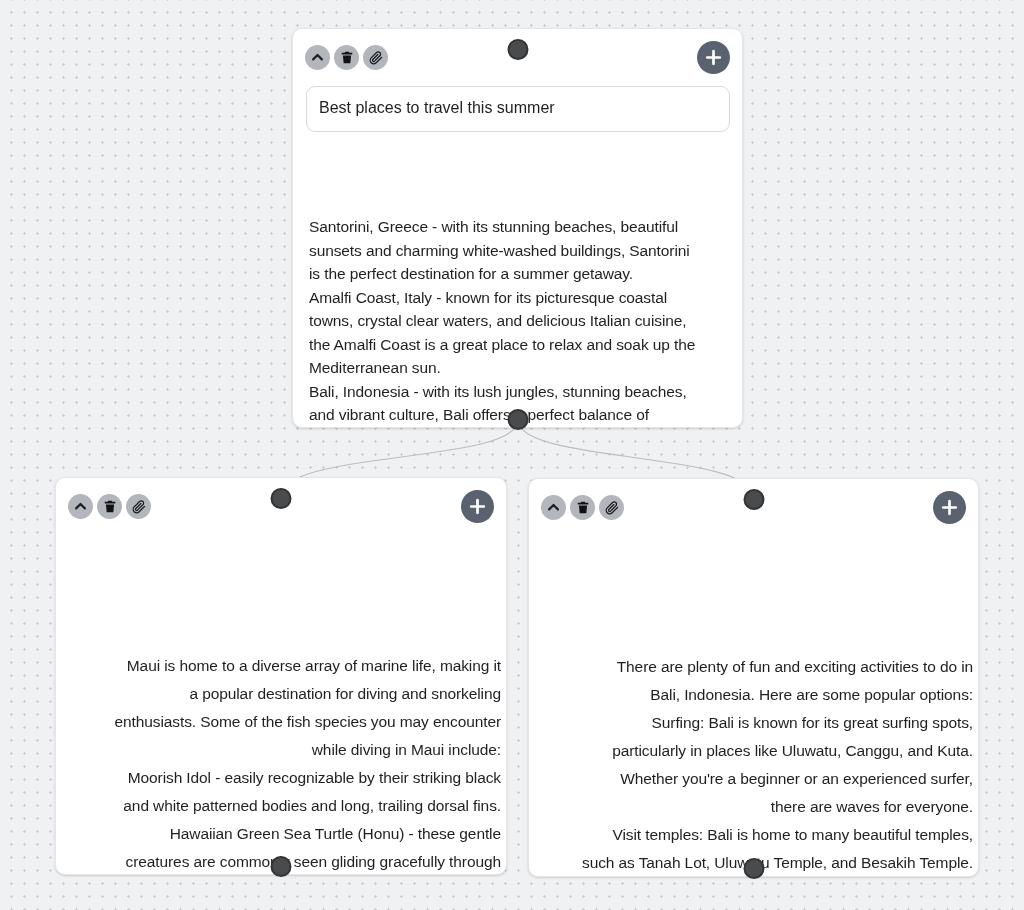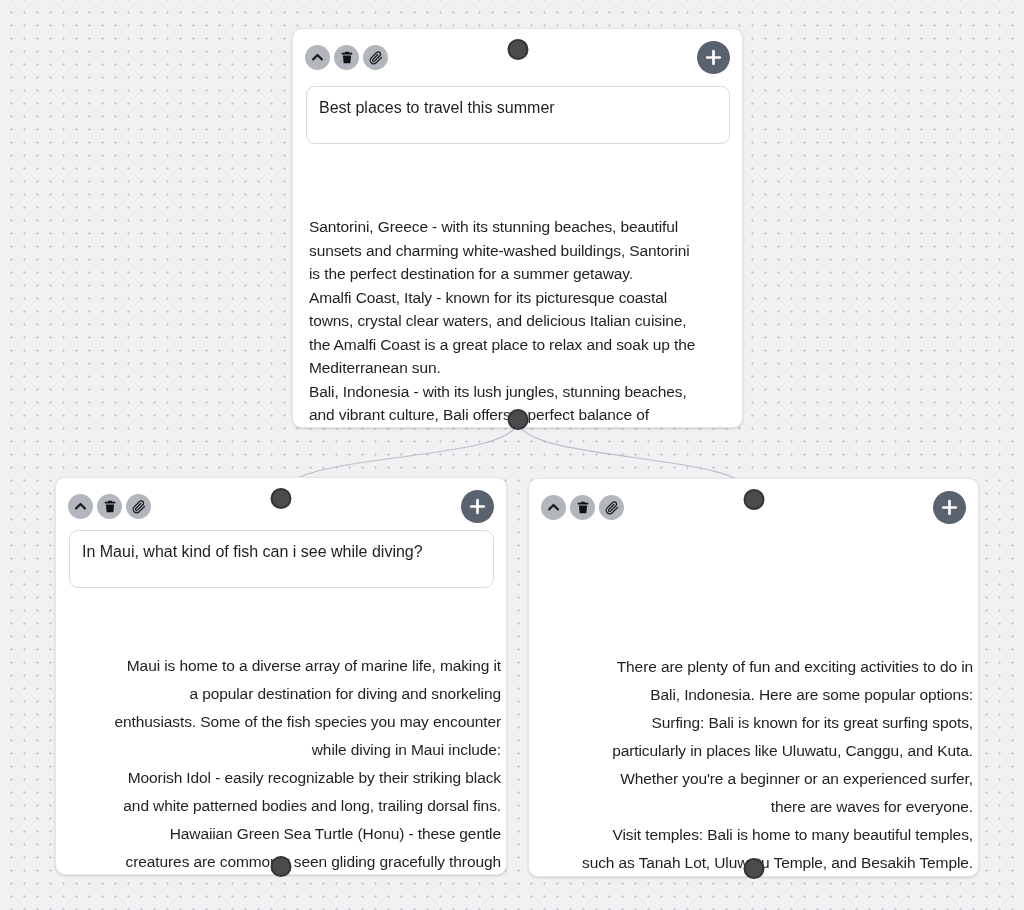--- a/index.html
+++ b/index.html
@@ -35,21 +35,21 @@
   }
   .dot {
     position: absolute; left: 50%; transform: translateX(-50%);
     width: 21px; height: 21px; border-radius: 50%;
     background: var(--connector); border: 2px solid var(--connector-ring);
     z-index: 6; cursor: crosshair;
   }
   .dot-top { top: 10px; }
   .dot-bottom { bottom: -3px; }
   .title-input {
-    position: absolute; left: 13px; right: 12px; height: 58px;
+    position: absolute; left: 13px; right: 12px; height: 46px;
     border: 1px solid var(--input-border); border-radius: 9px;
     background: var(--card-bg); color: var(--text);
     font-family: inherit; font-size: 16px; line-height: 20px;
     padding: 11px 12px; resize: none; outline: none;
   }
   .body-text {
     position: absolute; left: 16px; right: 5px; bottom: -2px;
     color: var(--text); font-size: 15.5px; letter-spacing: -0.1px;
     white-space: pre; overflow: hidden; margin-top: 40px;
   }
@@ -125,21 +125,20 @@
             <path d="M21.44 11.05l-9.19 9.19a6 6 0 0 1-8.49-8.49l9.19-9.19a4 4 0 1 1 5.66 5.66l-9.2 9.19a2 2 0 0 1-2.83-2.83l8.49-8.48"></path>
           </svg>
       </button>
     </div>
     <div class="dot dot-top"></div>
     <button class="plus-btn">
       <svg class="icon" width="17" height="17" viewBox="0 0 17 17">
           <path d="M8.5 2.2v12.6M2.2 8.5h12.6" stroke="#ffffff" stroke-width="2.7" stroke-linecap="round"></path>
         </svg>
     </button>
-    <textarea class="title-input" spellcheck="false" style="">In Maui, what kind of fish can i see while diving?</textarea>
     <div class="body-text">Maui is home to a diverse array of marine life, making it
 a popular destination for diving and snorkeling
 enthusiasts. Some of the fish species you may encounter
 while diving in Maui include:
 Moorish Idol - easily recognizable by their striking black
 and white patterned bodies and long, trailing dorsal fins.
 Hawaiian Green Sea Turtle (Honu) - these gentle
 creatures are commonly seen gliding gracefully through
 the water or resting on the ocean floor.
 Parrotfish - known for their colorful, vibrant scales and

